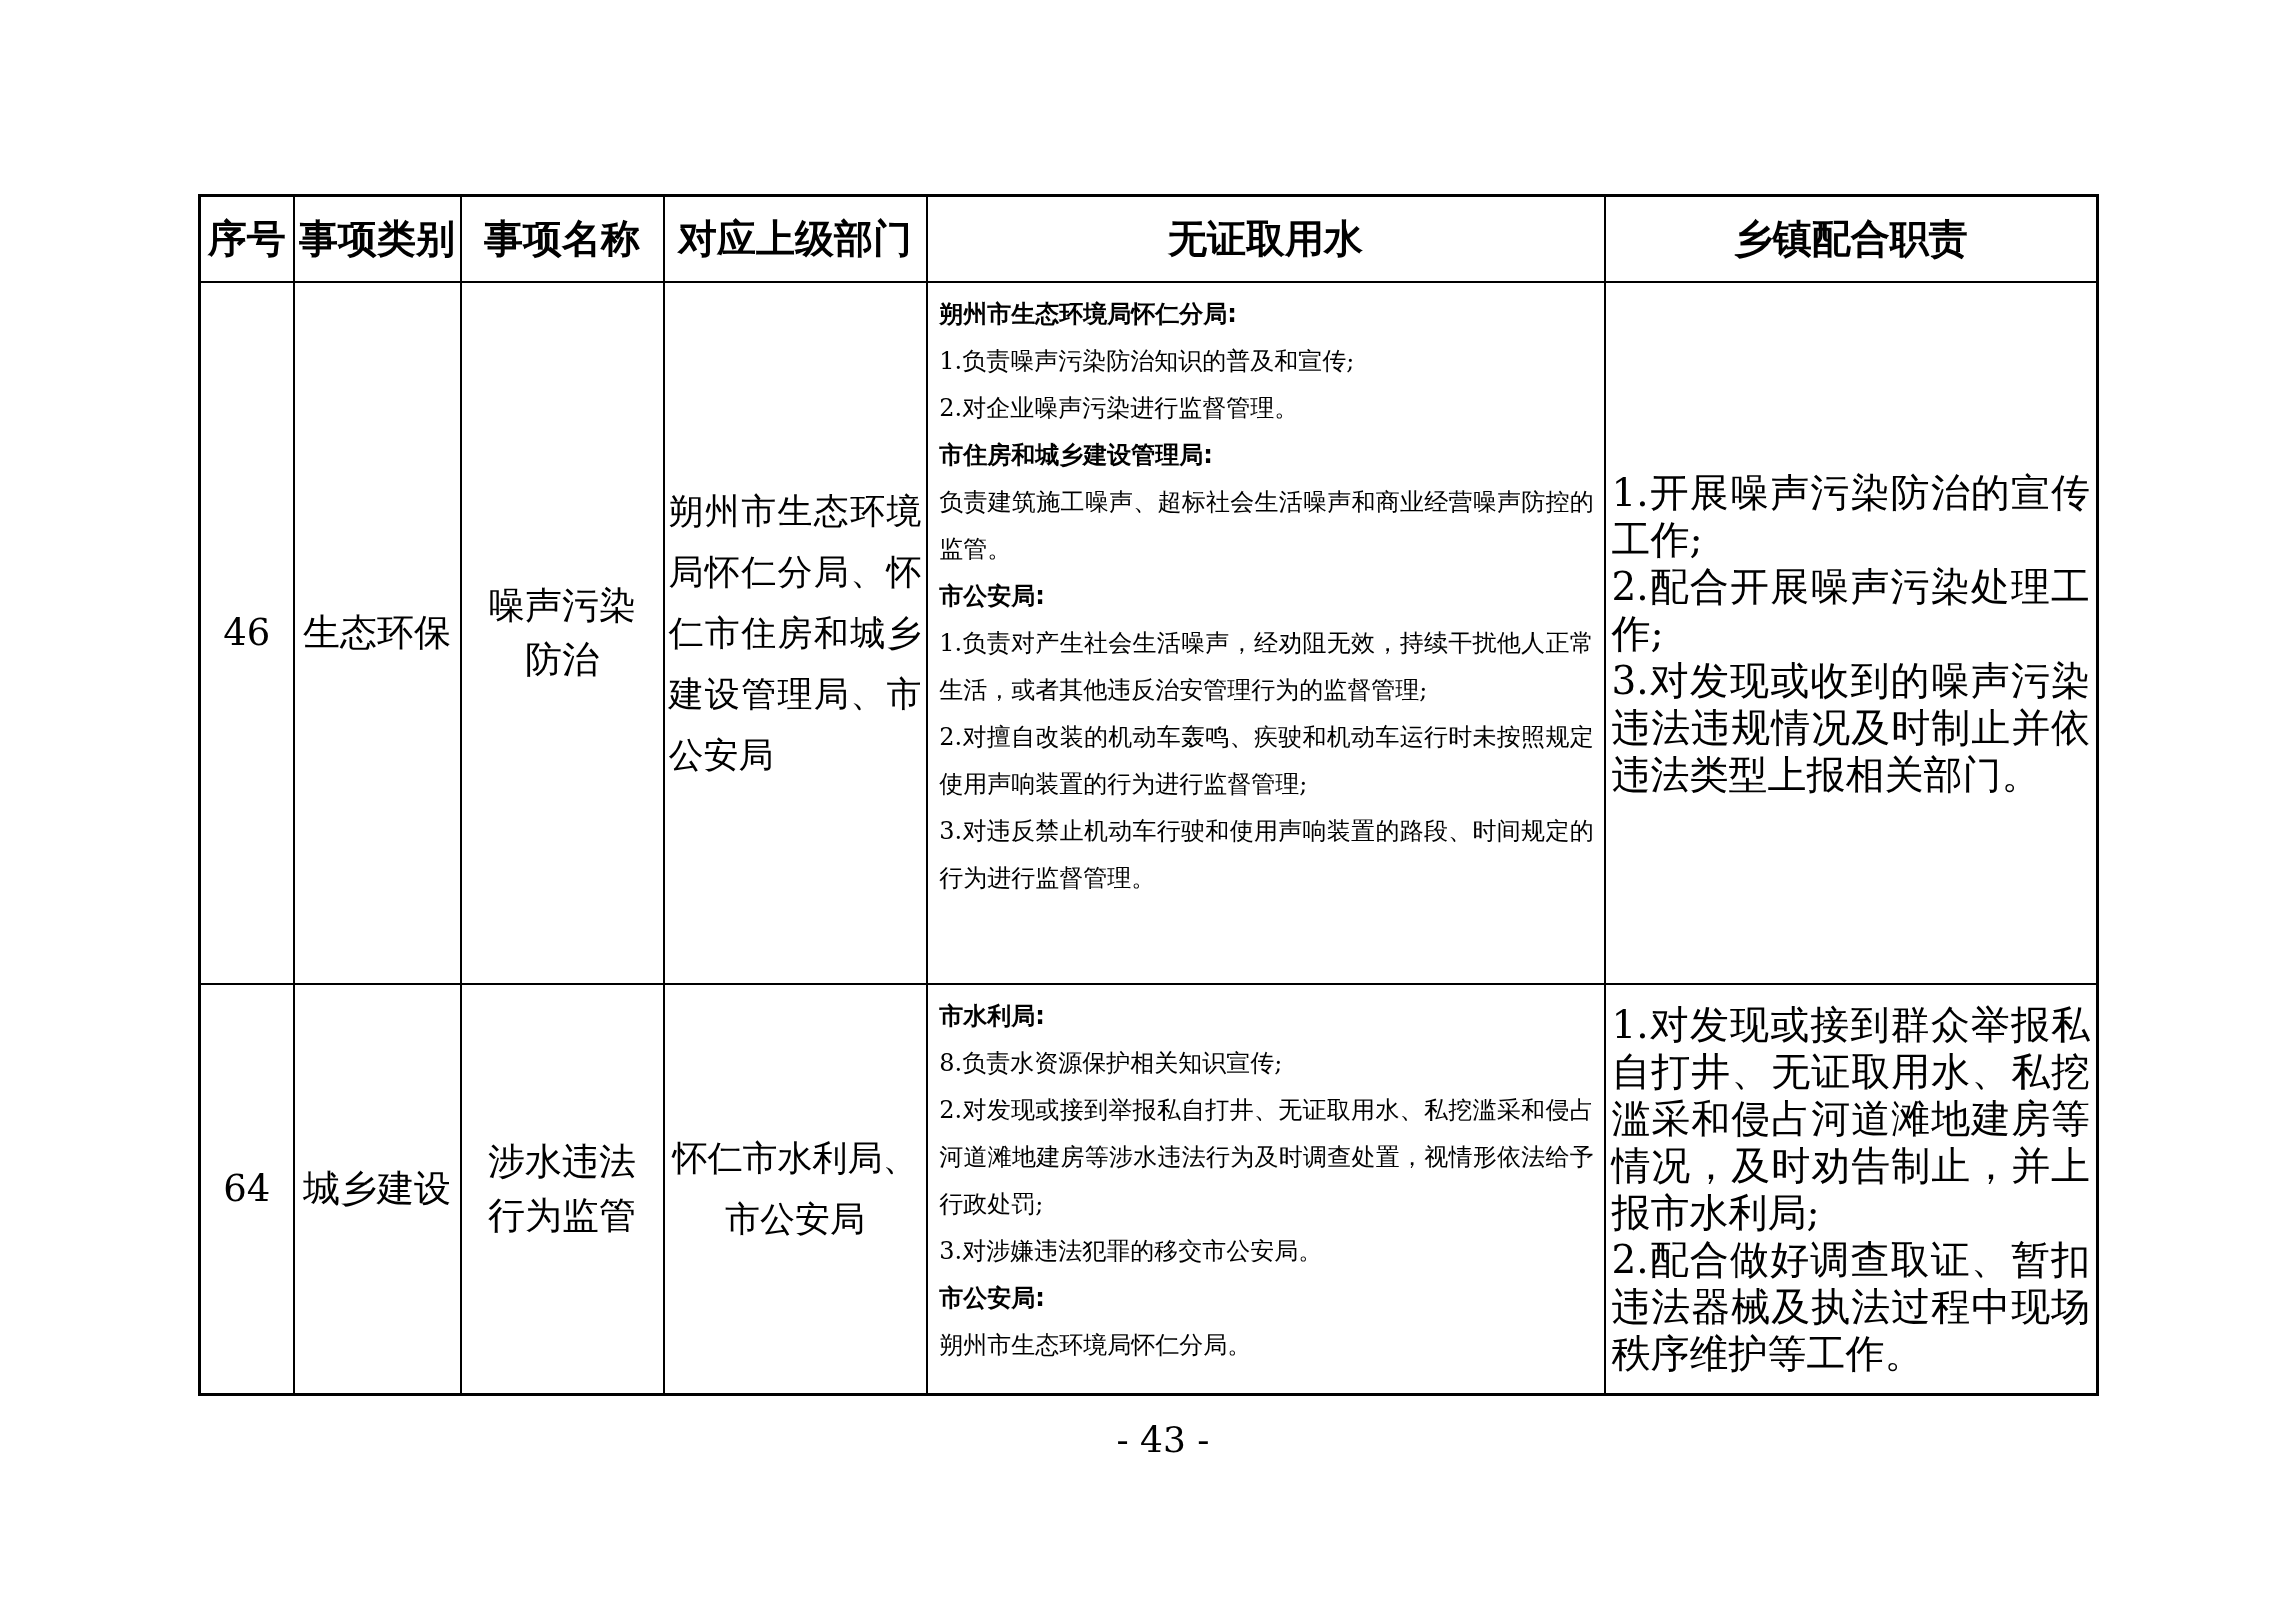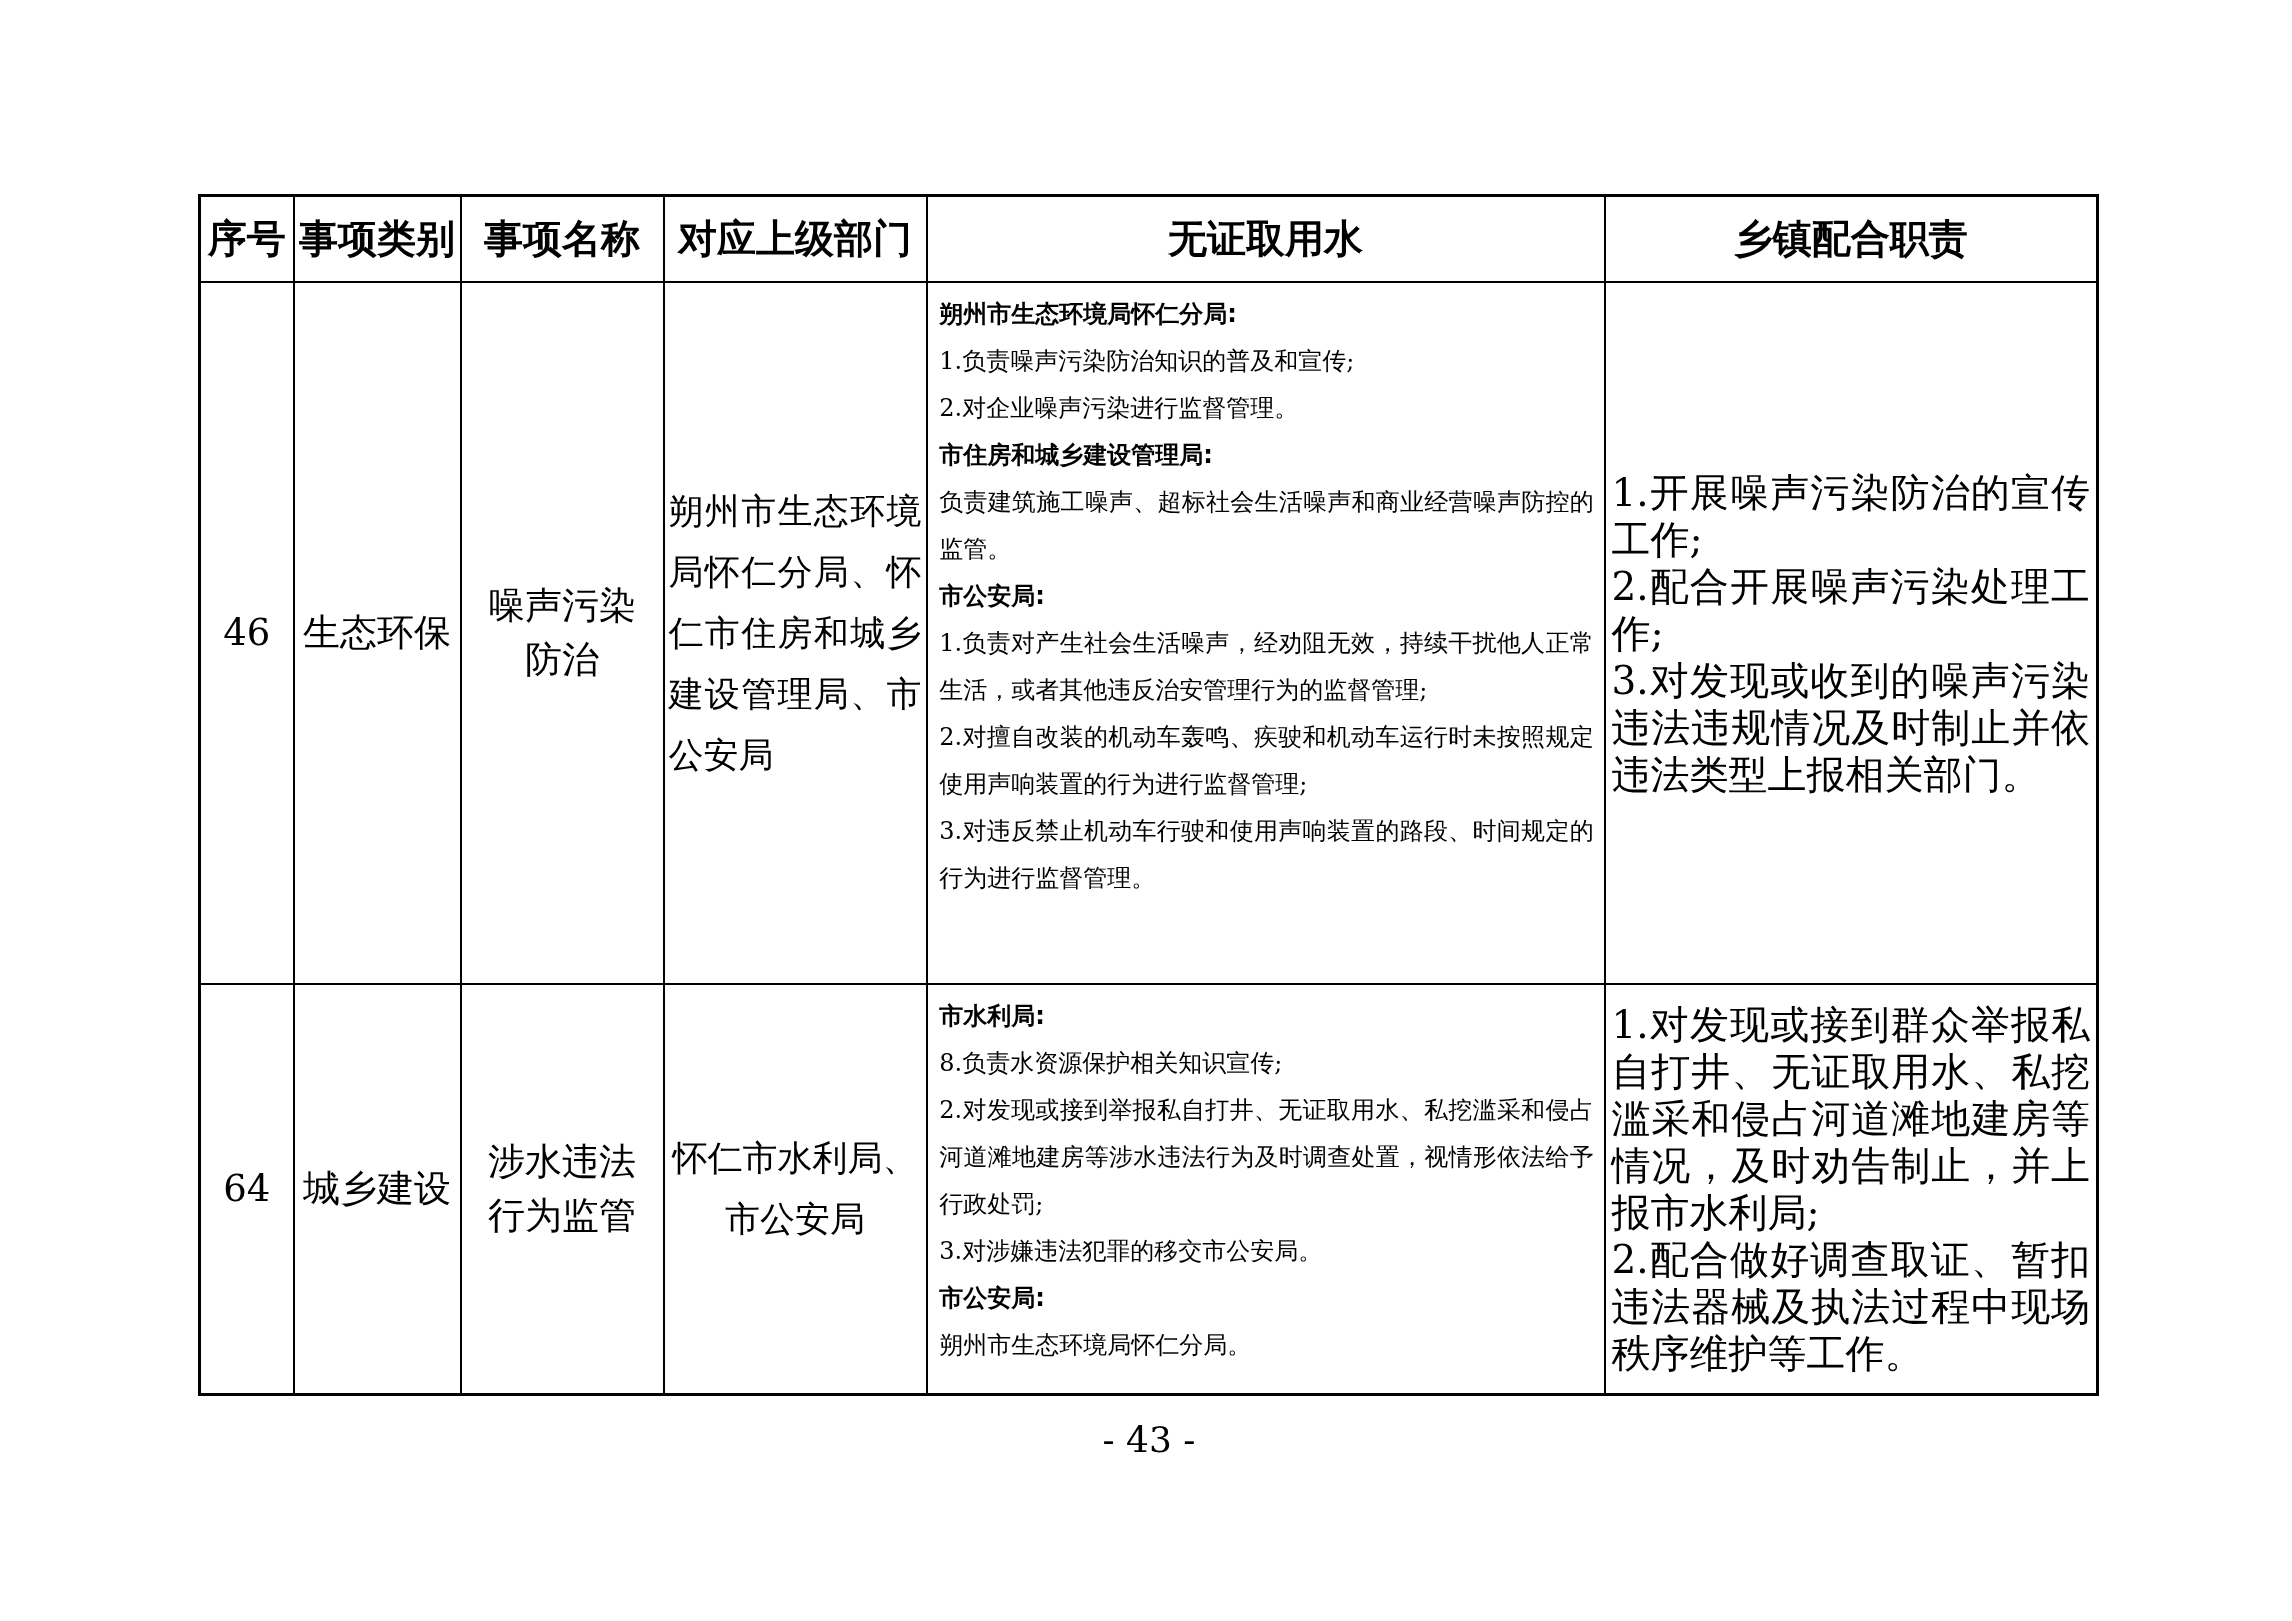--- a/index.html
+++ b/index.html
@@ -68,21 +68,21 @@
     text-align: justify;
   }
   p.bold-line {
     font-family: "DejaVu Sans", "Liberation Sans", sans-serif;
     font-weight: 700;
     font-size: 35px;
     text-align: left !important;
   }
   .page-number {
     position: absolute;
-    left: 200px;
+    left: 214px;
     top: 1419px;
     width: 1898px;
     text-align: center;
     font-size: 36px;
     font-family: "DejaVu Serif", "Liberation Serif", serif;
   }
 </style>
 </head>
 <body>
 

